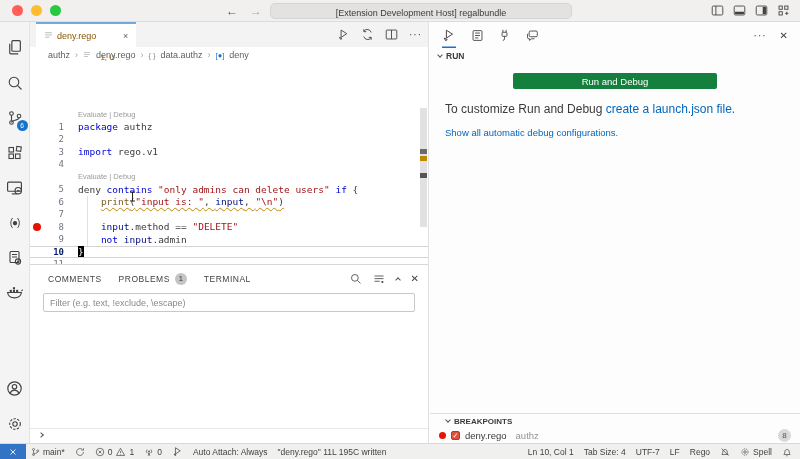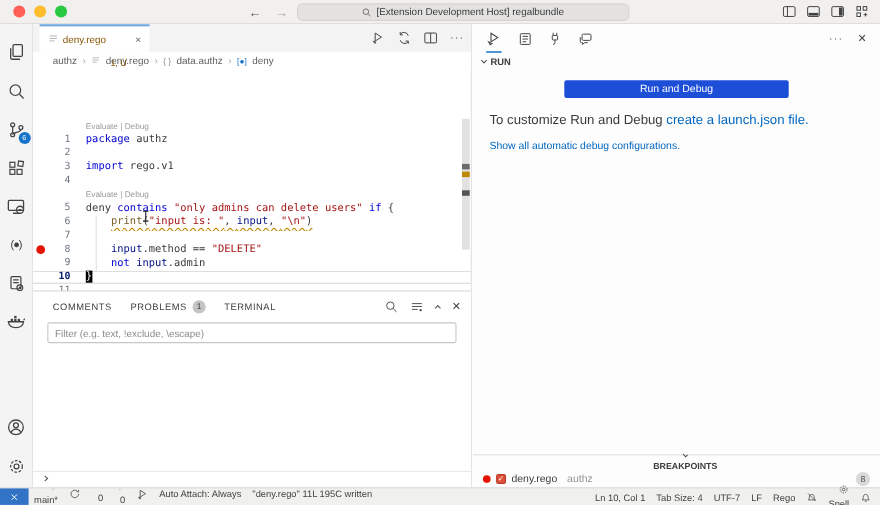--- a/index.html
+++ b/index.html
@@ -6,21 +6,21 @@
   html,body { width:800px; height:459px; overflow:hidden; font-family:"Liberation Sans",sans-serif; background:#fff; position:relative; }
   svg { display:block; }
   .ic { stroke:#424242; fill:none; stroke-width:1.1; }
 
   
   .titlebar { position:absolute; left:0; top:0; width:800px; height:22px; background:#f1f0ef; border-bottom:1px solid #dcdcdc; display:flex; align-items:center; }
   .traffic { display:flex; gap:8px; margin-left:12px; }
   .light { width:11px; height:11px; border-radius:50%; }
   .navarrows { position:absolute; left:226px; top:0; height:22px; display:flex; align-items:center; gap:12px; font-size:12px; color:#555; }
   .fwd { color:#a8a8a8; }
-  .searchpill { position:absolute; left:270px; top:3px; width:302px; height:16px; background:#e3e2e1; border:1px solid #d6d5d4; border-radius:5px; display:flex; align-items:center; justify-content:center; gap:4px; font-size:9px; color:#3b3b3b; }
+  .searchpill { position:absolute; left:270px; top:3px; width:302px; height:16px; background:#e3e2e1; border:1px solid #d6d5d4; border-radius:5px; display:flex; align-items:center; justify-content:center; gap:4px; font-size:9px; color:#3b3b3b;flex-direction:column; }
   .tb-icons { position:absolute; right:10px; top:4px; display:flex; gap:9px; }
 
   
   .activitybar { position:absolute; left:0; top:22px; width:30px; height:421px; background:#f4f4f4; border-right:1px solid #e3e3e3; display:flex; flex-direction:column; align-items:center; padding-top:8px; }
   .ab-slot { height:35px; display:flex; align-items:center; justify-content:center; width:30px; position:relative; }
   .ab-spacer { flex:1; }
   .scm-badge { position:absolute; right:2px; bottom:4px; width:11px; height:11px; border-radius:50%; background:#1673c8; color:#fff; font-size:6.5px; display:flex; align-items:center; justify-content:center; }
   .opa-txt { font-size:10px; color:#424242; letter-spacing:-1px; }
 
   
@@ -70,37 +70,37 @@
   .prompt-row { height:15px; border-top:1px solid #e8e8e8; display:flex; align-items:center; padding-left:9px; }
 
   
   .rightpanel { position:absolute; left:430px; top:22px; width:370px; height:421px; background:#fdfdfd; display:flex; flex-direction:column; }
   .rp-header { height:26px; display:flex; align-items:center; padding:0 12px; gap:15px; flex:none; }
   .rp-ic { height:26px; display:flex; align-items:center; }
   .rp-ic.active { box-shadow: inset 0 -1.5px 0 #1673c8; }
   .rp-right { margin-left:auto; display:flex; gap:13px; align-items:center; color:#424242; }
   .close-x { font-size:10px; color:#424242; }
   .rp-run-header { height:16px; display:flex; align-items:center; gap:4px; padding-left:8px; font-size:8.5px; font-weight:bold; color:#3b3b3b; flex:none; }
-  .run-button { margin:9px 0 0 83px; width:204px; height:16px; background:#1d4ed8; color:#fff; font-size:9.5px; display:flex; align-items:center; justify-content:center; border-radius:2px; border:none; flex:none; }
+  .run-button { margin:9px 0 0 83px; width:204px; height:16px; background:#15803d; color:#fff; font-size:9.5px; display:flex; align-items:center; justify-content:center; border-radius:2px; border:none; flex:none; }
   .rp-text { margin:13px 15px 0 15px; font-size:12px; color:#3b3b3b; flex:none; }
   .rp-link { color:#0066bf; }
   .rp-link-line { margin:11px 15px 0 15px; font-size:9.5px; color:#0066bf; flex:none; }
   .rp-spacer { flex:1; }
   .bp-section { border-top:1px solid #e0e0e0; flex:none; }
-  .bp-header { height:14px; display:flex; align-items:center; gap:4px; padding-left:16px; font-size:8px; font-weight:bold; color:#3b3b3b;flex-direction:column; }
+  .bp-header { height:14px; display:flex; align-items:center; gap:4px; padding-left:16px; font-size:8px; font-weight:bold; color:#3b3b3b; }
   .bp-row { height:15px; display:flex; align-items:center; padding:0 9px; gap:5px; font-size:9.5px; color:#3b3b3b; }
   .bp-dot { width:7px; height:7px; border-radius:50%; background:#e51400; flex:none; }
   .bp-check { width:9px; height:9px; background:#e0503a; border:1px solid #b73a28; border-radius:2px; color:#fff; font-size:7px; line-height:8px; text-align:center; flex:none; }
   .bp-pkg { color:#949494; margin-left:4px; }
   .bp-badge { margin-left:auto; background:#d9d9d9; color:#555; min-width:13px; height:13px; border-radius:7px; font-size:8px; display:flex; align-items:center; justify-content:center; }
 
   
   .statusbar { position:absolute; left:0; top:443px; width:800px; height:16px; background:#f0f0ef; border-top:1px solid #d9d9d9; display:flex; align-items:center; font-size:8.5px; color:#424242; }
   .remote-ind { width:26px; height:15px; background:#3273c5; display:flex; align-items:center; justify-content:center; flex:none; }
-  .sb-item { display:flex; align-items:flex-end; gap:3px; padding:0 5px; height:100%;flex-direction:column; }
+  .sb-item { display:flex; align-items:center; gap:3px; padding:8px 5px; height:100%; }
   .sb-right { margin-left:auto; display:flex; align-items:center; }
   .chev { display:inline-block; width:4px; height:4px; border-right:1.1px solid #555; border-bottom:1.1px solid #555; transform:rotate(45deg); margin-top:-2px; }
   .chev.right { transform:rotate(-45deg); }
   .chev.up { transform:rotate(-135deg); margin-top:2px; }
 </style>
 </head>
 <body>
 
 <div class="titlebar">
   <div class="traffic">

